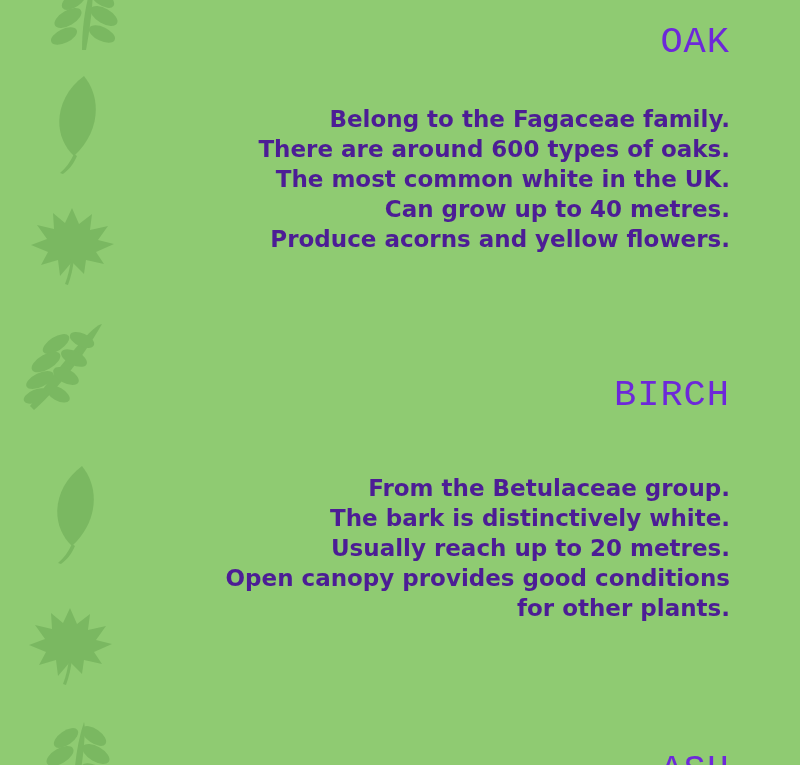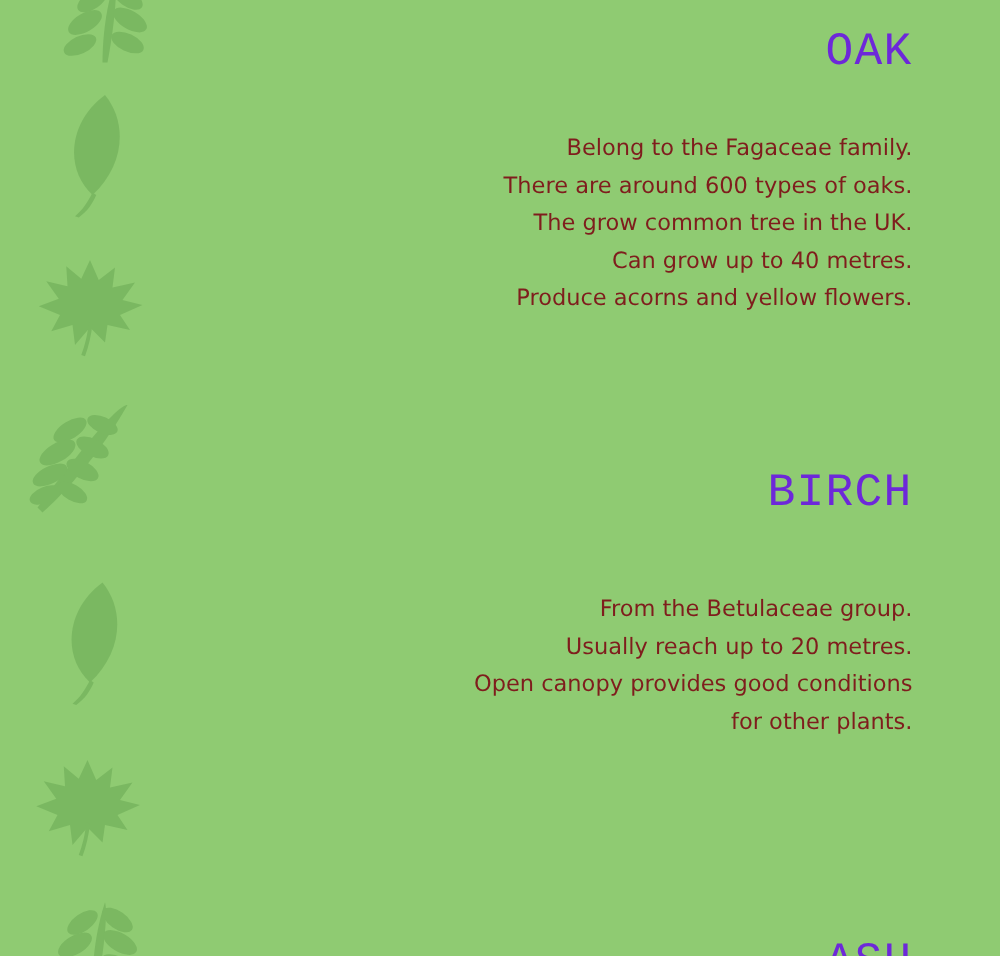--- a/index.html
+++ b/index.html
@@ -47,24 +47,24 @@
   }
   .section-title {
     font-size: 37px;
     letter-spacing: 1px;
     line-height: 1.05;
     font-weight: 400;
     color: #6d28d9;
     font-family: Liberation Mono, monospace;
   }
   .facts {
-    font-size: 18px;
+    font-size: 23px;
     line-height: 30px;
-    color: #7f1d1d;
-    font-weight: 400;
+    color: #4c1d95;
+    font-weight: 700;
   }
   .fact-line { display: block; }
 
   #sec-oak { position: absolute; top: -8px; right: 0; width: 100%; }
   #sec-oak .facts { margin-top: 42px; }
 
   #sec-birch { position: absolute; top: 345px; right: 0; width: 100%; }
   #sec-birch .facts { margin-top: 58px; }
 
   #sec-ash { position: absolute; top: 720px; right: 0; width: 100%; }
@@ -157,30 +157,31 @@
     </div>
   </div>
 
   <div class="content">
 
     <section id="sec-oak">
       <h2 class="section-title">OAK</h2>
       <div class="facts">
         <span class="fact-line">Belong to the Fagaceae family.</span>
         <span class="fact-line">There are around 600 types of oaks.</span>
-        <span class="fact-line">The grow common tree in the UK.</span>
+        <span class="fact-line">The most common white in the UK.</span>
         <span class="fact-line">Can grow up to 40 metres.</span>
         <span class="fact-line">Produce acorns and yellow flowers.</span>
       </div>
     </section>
 
     <section id="sec-birch">
       <h2 class="section-title">BIRCH</h2>
       <div class="facts">
         <span class="fact-line">From the Betulaceae group.</span>
+        <span class="fact-line">The bark is distinctively white.</span>
         <span class="fact-line">Usually reach up to 20 metres.</span>
         <span class="fact-line">Open canopy provides good conditions</span>
         <span class="fact-line">for other plants.</span>
       </div>
     </section>
 
     <section id="sec-ash">
       <h2 class="section-title">ASH</h2>
     </section>
 

